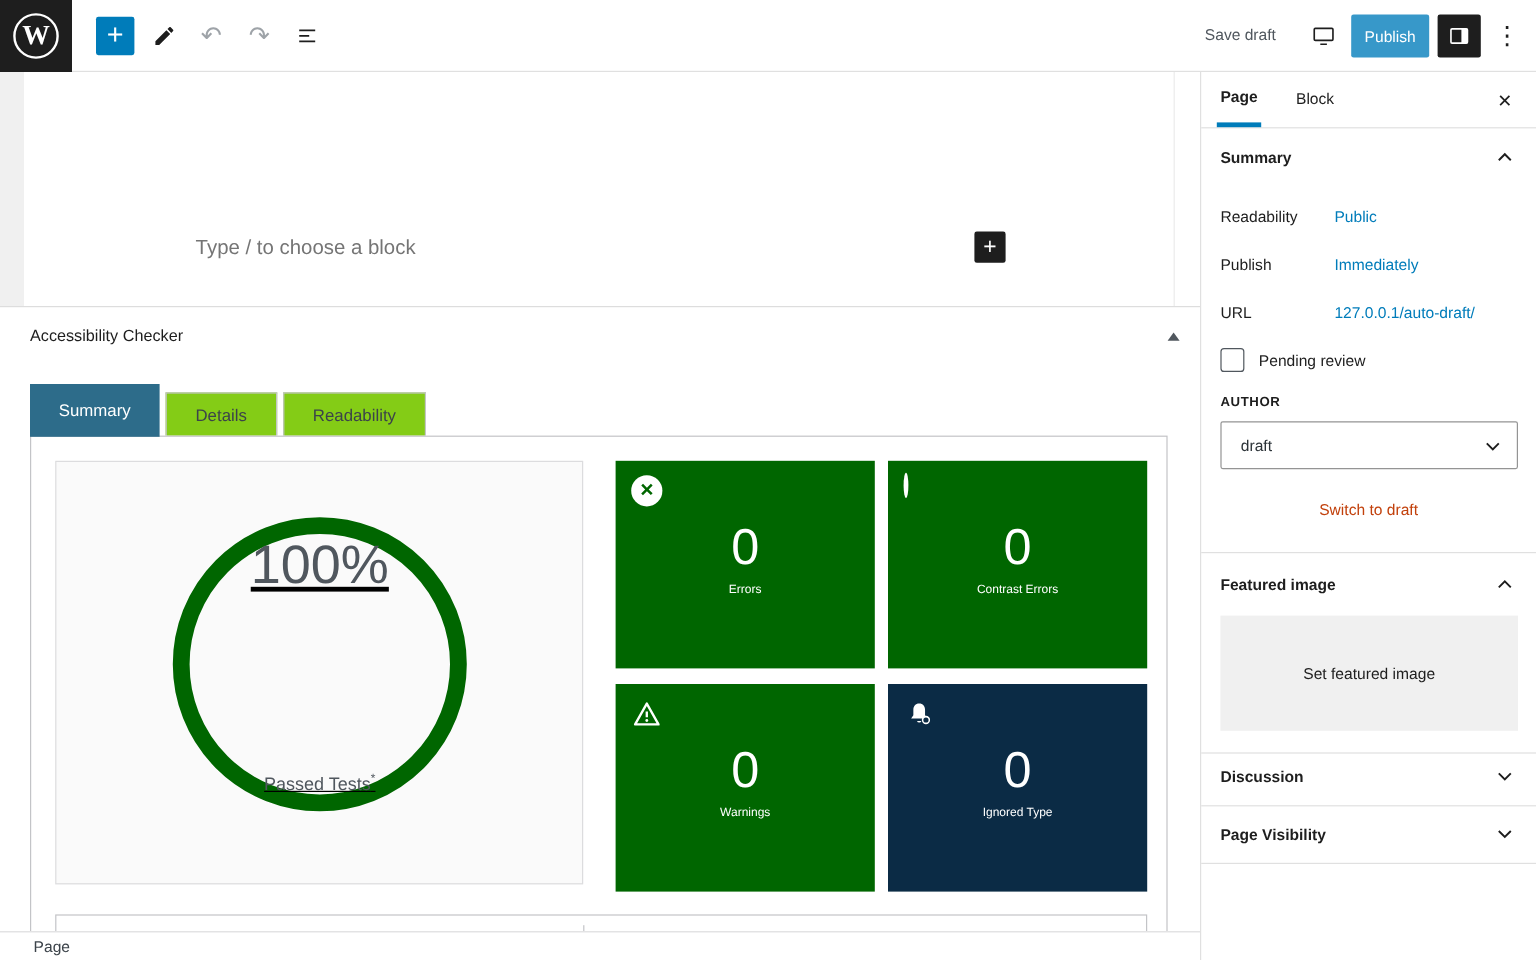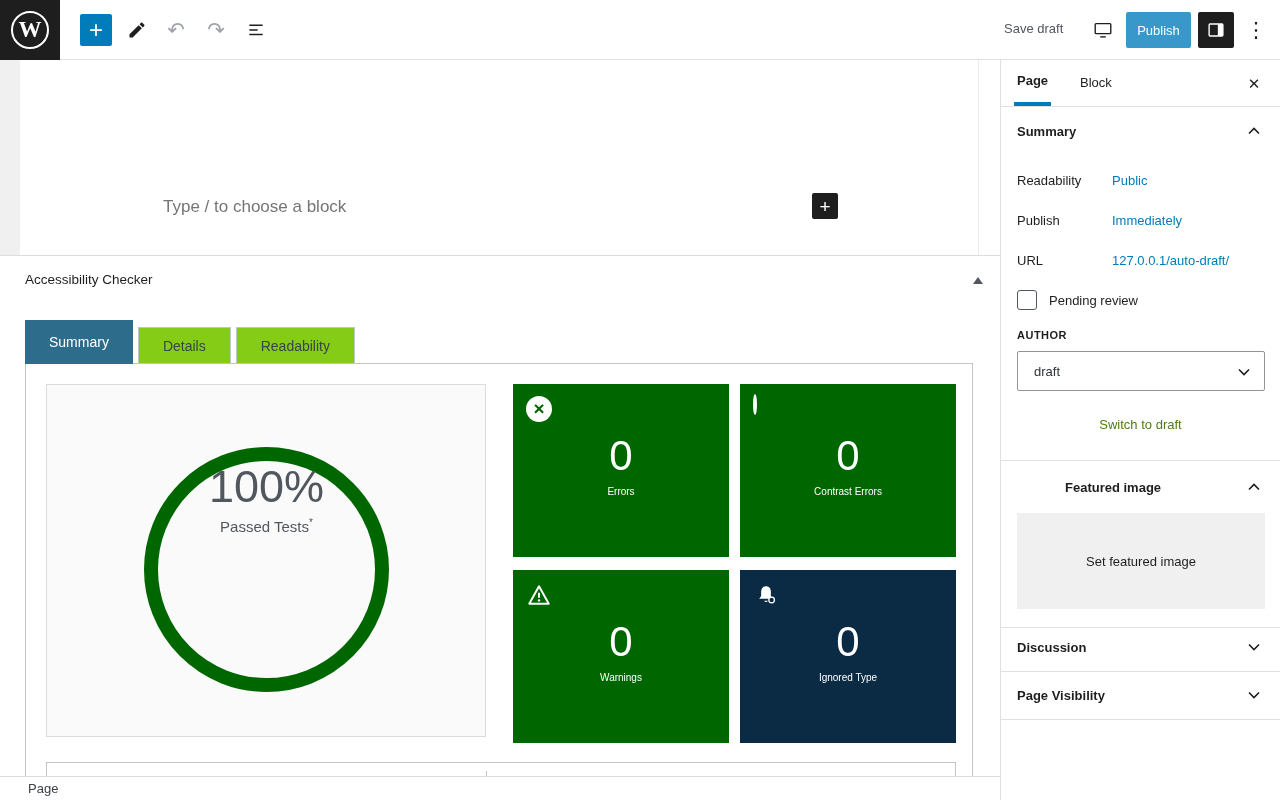--- a/index.html
+++ b/index.html
@@ -47,23 +47,23 @@
   .tri-up { width:0; height:0; border-left:5px solid transparent; border-right:5px solid transparent;
             border-bottom:7px solid #50575e; }
   #mb-tabs { position:absolute; left:25px; top:64px; height:44px; display:flex; align-items:flex-end; gap:5px; }
   .mb-tab { font-size:14px; padding:0 24px; height:37px; line-height:35px; background:#84cc16;
             border:1px solid #c3c4c7; border-bottom:none; color:#3c434a; }
   .mb-tab.active { height:44px; line-height:44px; background:#2d6c8a; color:#fff; border:none; z-index:2; }
   #mb-panel { position:absolute; left:25px; top:107px; width:948px; height:600px;
               border:1px solid #c3c4c7; background:#fff; }
   #passed-card { position:absolute; left:20px; top:20px; width:440px; height:353px;
                  background:#fafafa; border:1px solid #dcdcde; }
-  #ring { position:absolute; left:97px; top:62px; width:245px; height:245px; border-radius:50%;
+  #ring { position:absolute; left:97px; top:46px; width:245px; height:245px; border-radius:50%;
           border:14px solid #006600; display:flex; flex-direction:column; align-items:center;
-          justify-content:flex-start; }
+          justify-content:space-between;text-decoration:underline; }
   #passed-pct { font-size:45px; color:#50575e; }
   #passed-lbl { font-size:15px; color:#50575e; margin-top:4px; }
   #passed-lbl sup { font-size:10px; }
   .tile { position:absolute; width:216px; height:173px; color:#fff; }
   .tile .t-val { position:absolute; top:48px; width:100%; text-align:center; font-size:42px; }
   .tile .t-lbl { position:absolute; top:102px; width:100%; text-align:center; font-size:10px; }
   .tile-icon { position:absolute; left:13px; top:12px; width:26px; height:26px; }
   .icon-cancel { width:26px; height:26px; border-radius:50%; background:#fff; color:#006600;
                  font-weight:bold; font-size:19px; display:flex; align-items:center; justify-content:center; }
   .icon-contrast { width:24px; height:24px; border:2px solid #fff; border-radius:50%;
@@ -98,21 +98,21 @@
   #sb-checkbox { position:absolute; left:16px; top:230px; width:20px; height:20px;
                  border:1.5px solid #50575e; border-radius:3px; background:#fff; }
   #pending-lbl { position:absolute; left:48px; top:233px; font-size:13px; color:#1e1e1e; }
   #author-lbl { position:absolute; left:16px; top:269px; font-size:11px; font-weight:bold;
                 letter-spacing:.5px; color:#1e1e1e; }
   #author-select { position:absolute; left:16px; top:291px; width:248px; height:40px;
                    border:1px solid #949494; border-radius:2px; background:#fff; text-align:left; }
   #author-select .sel-val { position:absolute; left:16px; top:12px; font-size:13px; color:#2c3338; }
   #author-select .chev { right:8px; top:8px; }
   #switch-draft { position:absolute; left:0; top:357px; width:100%; text-align:center; font-size:13px;
-                  color:#4d7c0f; }
+                  color:#c2410c; }
   .divider { position:absolute; left:0; width:100%; height:1px; background:#e0e0e0; }
   #fi-box { position:absolute; left:16px; top:453px; width:248px; height:96px; background:#f0f0f0;
             display:flex; align-items:center; justify-content:center; font-size:13px; color:#1e1e1e; }
 </style>
 </head>
 <body>
 
 <div id="app">
 
   <div id="toolbar">
@@ -268,21 +268,21 @@
         <svg width="24" height="24" viewBox="0 0 24 24">
             <path d="M7 9.5l5 5 5-5" fill="none" stroke="#1e1e1e" stroke-width="1.6"></path>
           </svg>
       </span>
     </button>
 
     <button id="switch-draft">Switch to draft</button>
 
     <div class="divider" style="top:400px;"></div>
 
-    <span class="sec-title" style="top:420px;margin-left:48px;">Featured image</span>
+    <span class="sec-title" style="top:420px;">Featured image</span>
     <button class="chev" style="top:415px;">
       <svg width="24" height="24" viewBox="0 0 24 24" style="transform:rotate(180deg);">
         <path d="M7 9.5l5 5 5-5" fill="none" stroke="#1e1e1e" stroke-width="1.6"></path>
       </svg>
     </button>
     <button id="fi-box">Set featured image</button>
 
     <div class="divider" style="top:567px;"></div>
     <span class="sec-title" style="top:580px;">Discussion</span>
     <button class="chev" style="top:575px;">

